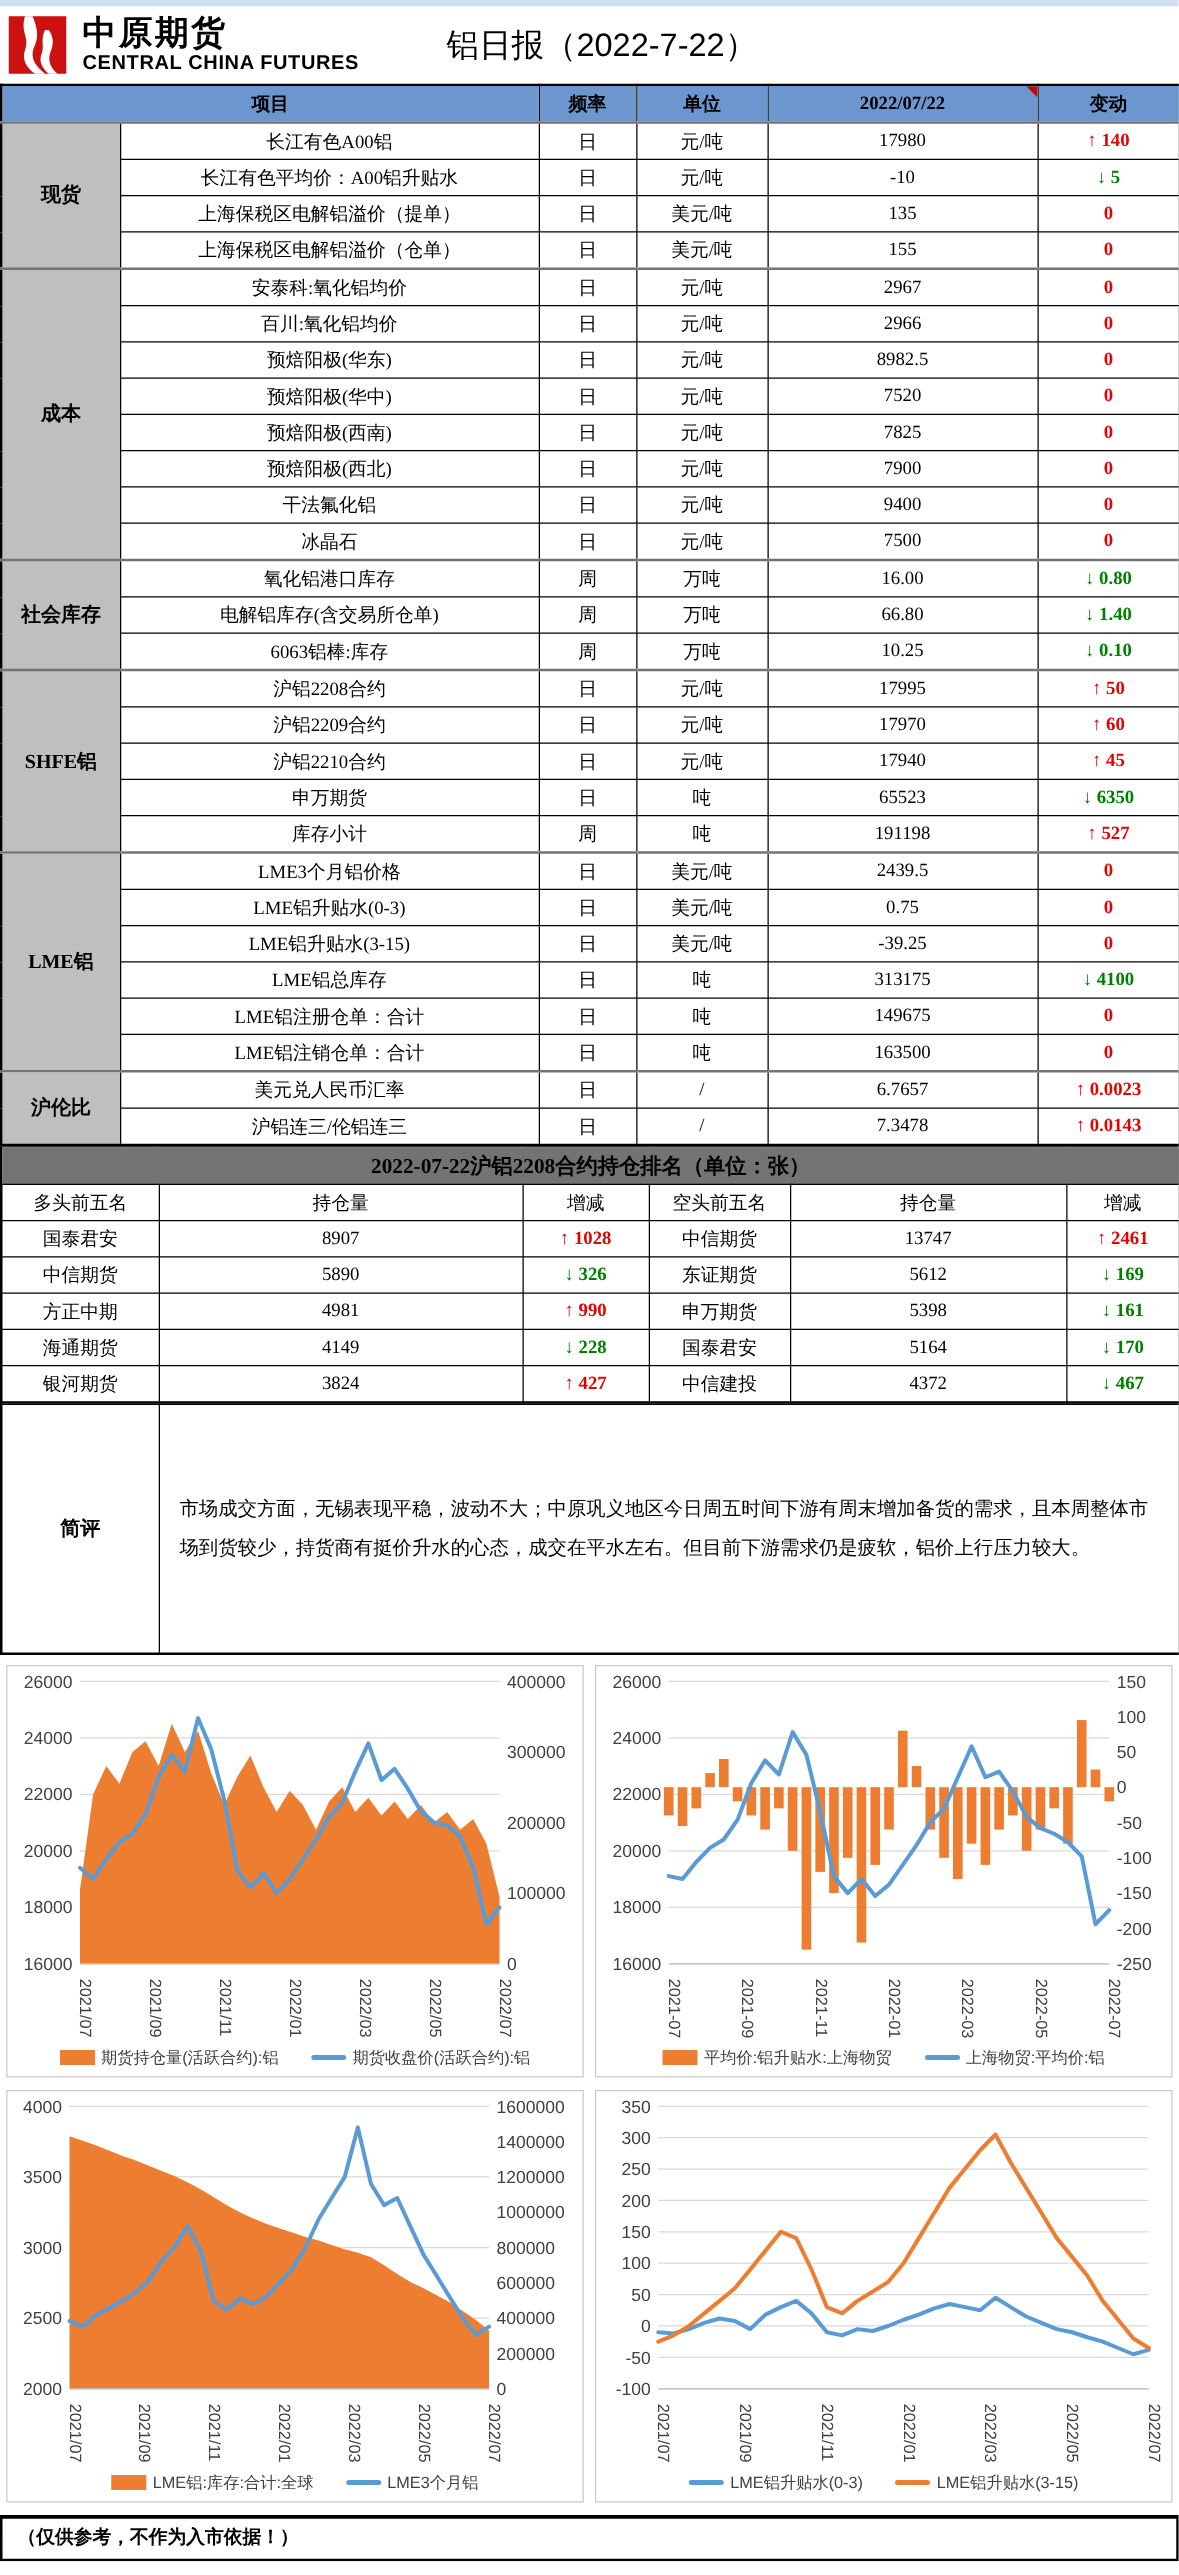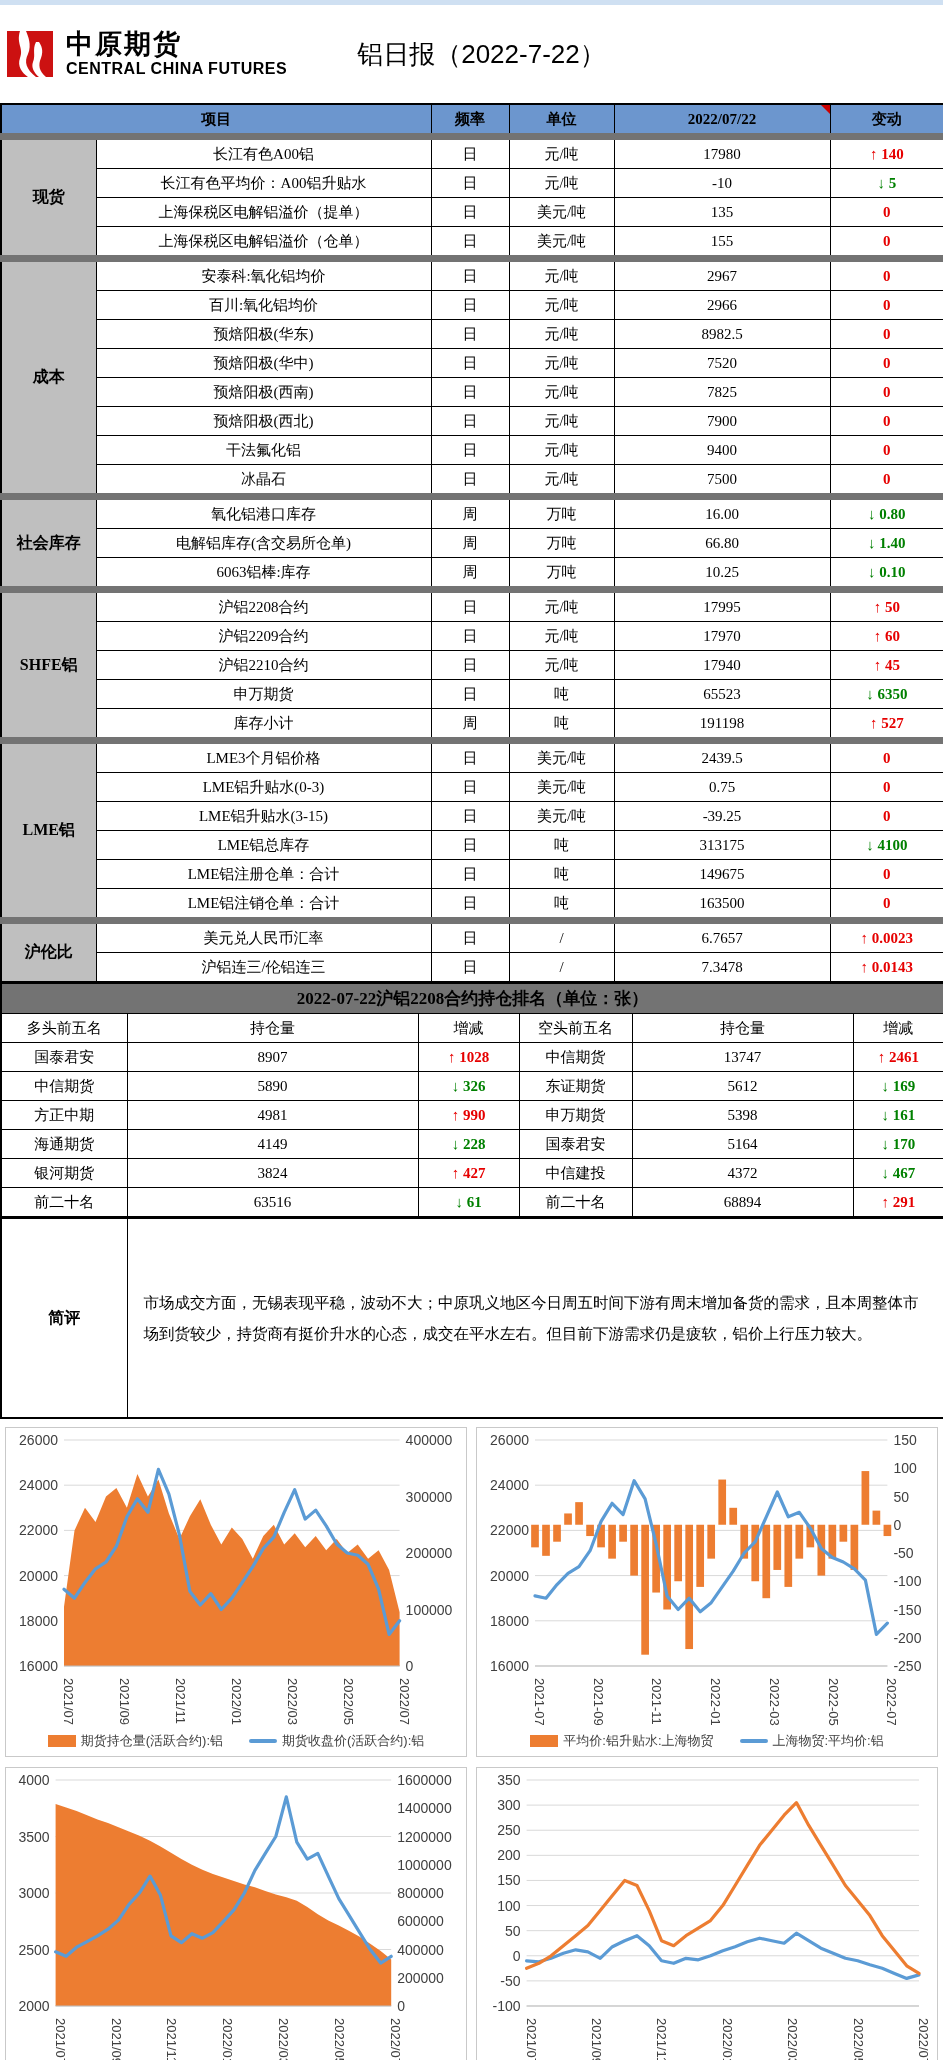--- a/index.html
+++ b/index.html
@@ -1,31 +1,31 @@
 <!DOCTYPE html>
 <html><head>
 <meta charset="utf-8">
 <style>
   html,body{margin:0;padding:0;background:#fff;}
   body{width:943px;font-family:"Liberation Serif","DejaVu Serif",serif;color:#000;}
   .top-strip{height:5px;background:#cfe0f2;}
   
-  .report-header{display:flex;align-items:center;height:62px;padding:18px 6px;}
+  .report-header{display:flex;align-items:center;height:62px;padding:0 6px;}
   .logo{width:52px;height:52px;flex:0 0 52px;}
   .brand{margin-left:8px;line-height:1;}
   .brand-cn{font-size:27px;font-weight:bold;letter-spacing:2px;font-family:"Liberation Serif",serif;}
   .brand-en{font-size:16px;font-weight:bold;letter-spacing:.5px;margin-top:3px;font-family:"Liberation Sans",sans-serif;}
   .report-title{font-size:26px;font-weight:normal;margin-left:70px;font-family:"Liberation Sans","DejaVu Sans",sans-serif;}
   
   table{border-collapse:collapse;table-layout:fixed;width:943px;}
   td,th{border:1px solid #000;text-align:center;font-size:15px;height:28px;padding:0 2px;overflow:hidden;white-space:nowrap;}
   th{background:#6c96ce;font-weight:bold;position:relative;}
   .outer{border:2px solid #000;}
   td.group{background:#bfbfbf;font-weight:bold;font-size:16px;}
-  tr.sec-start td{border-top:7px solid #737373;}
+  tr.sec-start td{border-top:2px solid #737373;}
   .chg{font-weight:bold;}
   .chg.up{color:#e60000;}
   .chg.down{color:#008000;}
   .chg.zero{color:#e60000;}
   .corner-tri{position:absolute;top:0;right:0;width:0;height:0;border-top:9px solid #cc0000;border-left:9px solid transparent;}
   .pos-title{background:#737373;font-weight:bold;font-size:17px;height:29px;}
   
   td.comment-text{text-align:left;padding:10px 16px;white-space:normal;line-height:2.0;font-size:15.5px;height:178px;vertical-align:middle;}
   
   .charts{display:grid;grid-template-columns:1fr 1fr;gap:10px 9px;padding:8px 5px 10px 5px;}
@@ -336,28 +336,20 @@
         <td>5164</td>
         <td><span class="chg down">↓ 170</span></td>
       </tr>
       <tr>
         <td>银河期货</td>
         <td>3824</td>
         <td><span class="chg up">↑ 427</span></td>
         <td>中信建投</td>
         <td>4372</td>
         <td><span class="chg down">↓ 467</span></td>
-      </tr>
-      <tr>
-        <td>前二十名</td>
-        <td>63516</td>
-        <td><span class="chg down">↓ 61</span></td>
-        <td>前二十名</td>
-        <td>68894</td>
-        <td><span class="chg up">↑ 291</span></td>
       </tr>
     </tbody>
 </table>
 
 <table class="outer" style="border-top:none;">
   <colgroup>
       <col style="width:126px">
       <col style="width:817px">
     </colgroup>
   <tbody>

